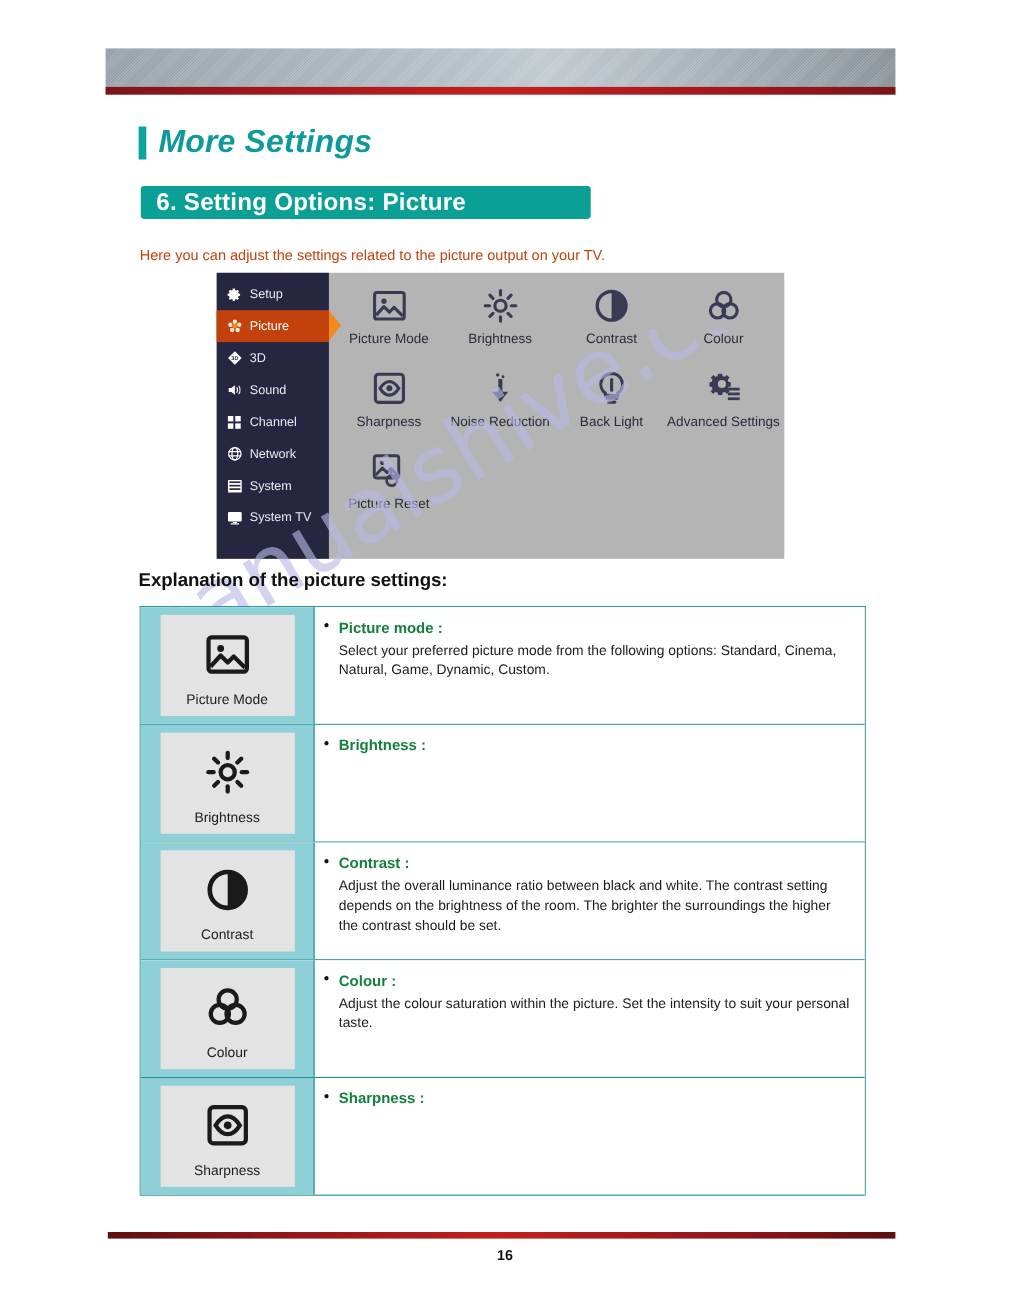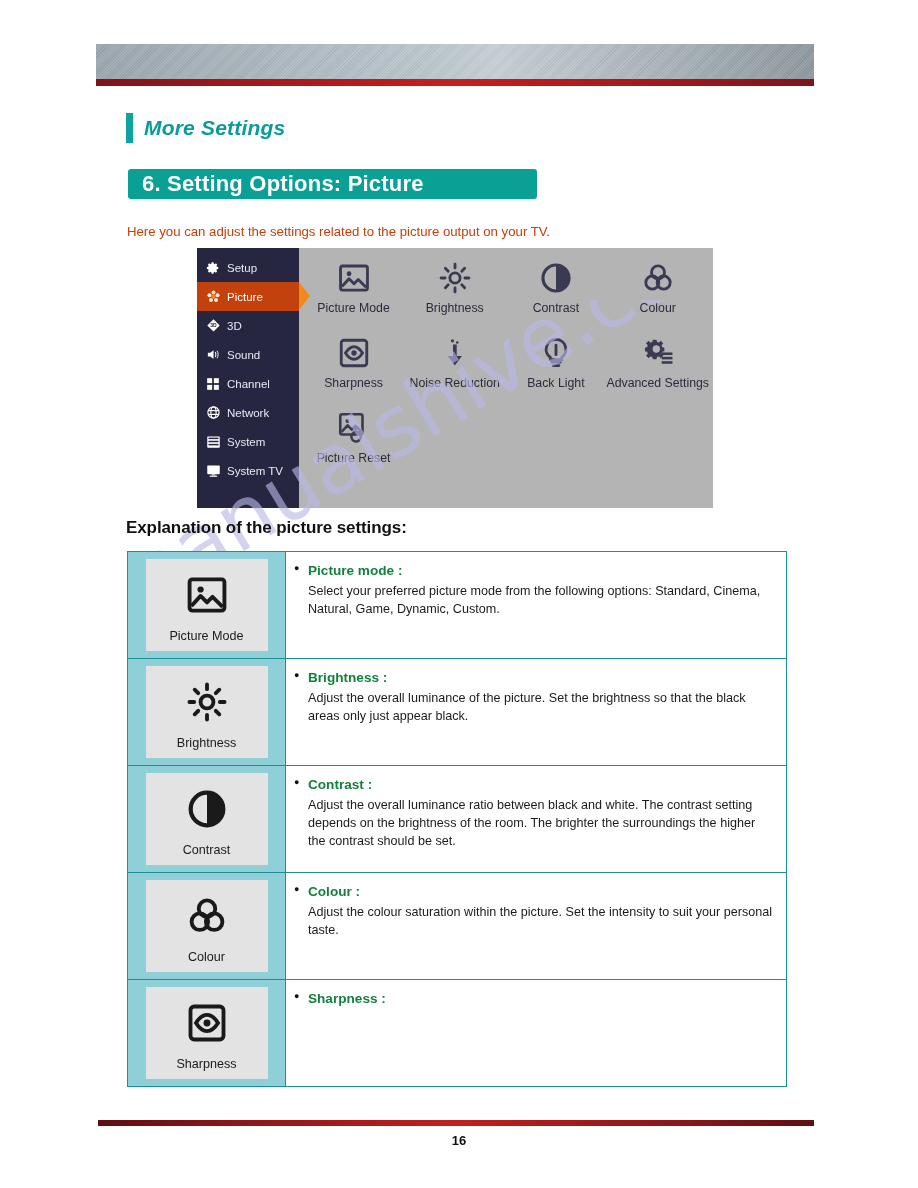--- a/index.html
+++ b/index.html
@@ -28,21 +28,21 @@
   }
 
   
   #section-heading{
     position:absolute;left:126px;top:113px;display:flex;align-items:center;
   }
   #heading-bar{
     width:7px;height:30px;background:#0fa3a0;margin-right:11px;
   }
   #heading-text{
-    font-size:21px;font-weight:bold;font-style:italic;color:#0c9a9a;
+    font-size:29px;font-weight:bold;font-style:italic;color:#0c9a9a;
     letter-spacing:.2px;
   }
 
   
   #title-pill{
     position:absolute;left:128px;top:169px;width:409px;height:30px;
     background:#0aa096;border-radius:3px;
     display:flex;align-items:center;
   }
   #title-pill-text{
@@ -437,21 +437,20 @@
               <line x1="16.8" y1="16.8" x2="18.7" y2="18.7"></line>
             <line x1="5.3" y1="18.7" x2="7.2" y2="16.8"></line>
               <line x1="16.8" y1="7.2" x2="18.7" y2="5.3"></line>
           </svg>
         </div>
         <div class="icon-box-label">Brightness</div>
       </div>
     </div>
     <div class="t-cell-desc">
       <div class="desc-title">Brightness :</div>
-      <div class="desc-body">Adjust the overall luminance of the picture. Set the brightness so that the black areas only just appear black.</div>
     </div>
   </div>
 
   <div class="t-row">
     <div class="t-cell-icon">
       <div class="icon-box" style="height:92px">
         <div class="icon-box-glyph">
           <svg width="44" height="44" viewBox="0 0 24 24">
             <circle cx="12" cy="12" r="8.9" fill="none" stroke="#1a1a1a" stroke-width="2.3"></circle>
             <path d="M12 3.1a8.9 8.9 0 010 17.8z" fill="#1a1a1a"></path>

